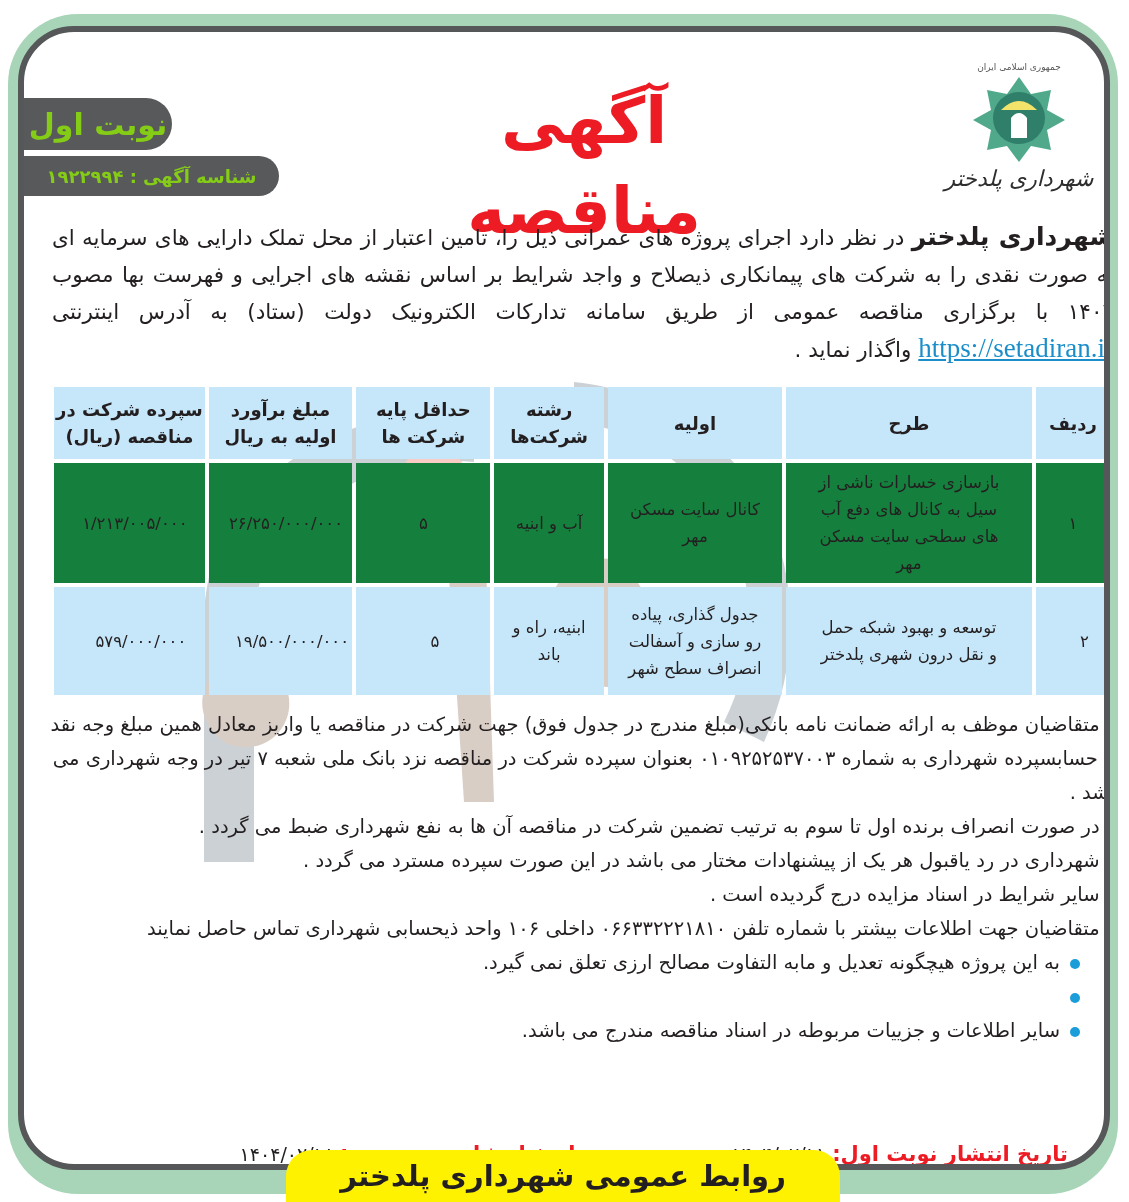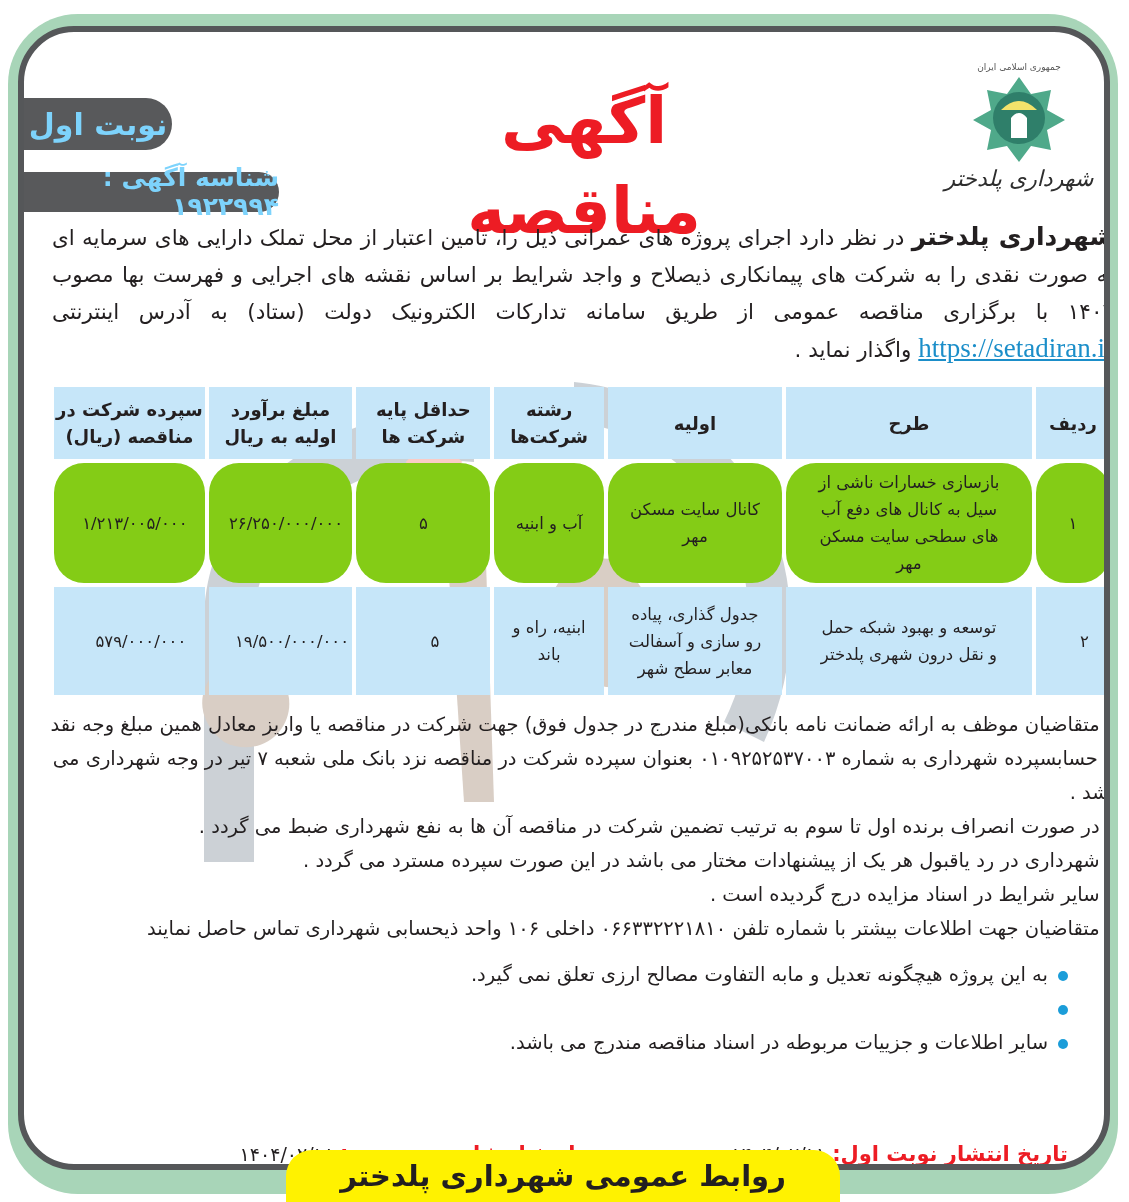--- a/index.html
+++ b/index.html
@@ -1,38 +1,38 @@
 <!DOCTYPE html>
 <html><head>
 <meta charset="utf-8">
 <style>
   html,body{margin:0;padding:0;background:#fff;}
   body{width:1129px;height:1202px;position:relative;overflow:hidden;font-family:"DejaVu Sans",sans-serif;color:#231f20;}
   .shadow{position:absolute;left:8px;top:14px;width:1110px;height:1180px;background:#a8d5b8;border-radius:70px;}
   .frame{position:absolute;left:18px;top:26px;width:1092px;height:1144px;background:#fff;border:6px solid #555759;border-radius:56px;box-sizing:border-box;overflow:hidden;}
   .watermark{position:absolute;left:120px;top:330px;width:700px;height:520px;pointer-events:none;opacity:.38;}
-  .badge{position:absolute;background:#58595b;color:#7dd3fc;font-weight:bold;font-family:"DejaVu Sans",sans-serif;border-radius:0 26px 26px 0;display:flex;align-items:center;justify-content:center;direction:rtl;}
+  .badge{position:absolute;background:#58595b;color:#84cc16;font-weight:bold;font-family:"DejaVu Sans",sans-serif;border-radius:0 26px 26px 0;display:flex;align-items:center;justify-content:center;direction:rtl;}
   .badge-round{left:0;top:66px;width:148px;height:52px;font-size:30px;}
-  .badge-id{left:0;top:140px;width:255px;height:40px;font-size:25px;}
+  .badge-id{left:0;top:124px;width:255px;height:40px;font-size:18px;}
   .title{position:absolute;left:380px;top:44px;width:360px;text-align:center;color:#ed1c24;font-size:64px;font-weight:bold;direction:rtl;letter-spacing:-1px;line-height:90px;}
   .logo{position:absolute;left:905px;top:30px;width:180px;height:150px;}
   .logo-top{font-size:9px;color:#555;text-align:center;direction:rtl;}
   .logo-name{font-family:"DejaVu Serif",serif;font-size:22px;color:#2e2e2e;text-align:center;direction:rtl;font-style:italic;}
   .intro{position:absolute;left:28px;top:186px;width:1062px;direction:rtl;text-align:justify;font-size:21.5px;line-height:37px;}
   .intro b{font-size:25px;}
   .link{color:#1b8ec9;text-decoration:underline;font-family:"Liberation Serif",serif;font-size:27px;}
   table.tender{position:absolute;left:26px;top:351px;width:1064px;border-collapse:separate;border-spacing:4px;direction:rtl;font-size:16.5px;}
   table.tender th{background:#c6e6f9;font-weight:bold;font-size:18px;height:70px;line-height:27px;text-align:center;vertical-align:middle;}
   table.tender td{text-align:center;vertical-align:middle;line-height:27px;}
-  tr.row-a td{background:#84cc16;height:118px;border-radius:30px;}
+  tr.row-a td{background:#15803d;height:118px;}
   tr.row-b td{background:#c6e6f9;height:106px;padding-left:24px;}
   td.num{font-family:"DejaVu Sans",sans-serif;text-align:center;padding-left:12px;direction:ltr;}
   .notes{position:absolute;left:26px;top:676px;width:1070px;direction:rtl;font-size:19.5px;line-height:34px;}
   .note .star{color:#e0224f;font-weight:bold;margin-left:4px;}
-  .bullets{margin:12px;padding:0 40px 0 0;list-style:none;}
+  .bullets{margin:0;padding:0 40px 0 0;list-style:none;}
   .bullets li{position:relative;}
   .bullets li .dot{display:inline-block;width:10px;height:10px;border-radius:50%;background:#1b9dd9;margin-left:10px;vertical-align:middle;}
   .dates{position:absolute;top:1110px;direction:rtl;font-size:19px;}
   .dates .lbl{color:#ed1c24;font-weight:bold;font-size:21px;}
   .date1{right:36px;}
   .date2{right:520px;}
   .footer-tab{position:absolute;left:286px;top:1150px;width:554px;height:52px;background:#fff200;border-radius:26px 26px 0 0;display:flex;align-items:center;justify-content:center;font-weight:bold;font-size:29px;direction:rtl;}
 </style>
 </head>
 <body>
@@ -87,21 +87,21 @@
         <td style="padding:0 20px">بازسازی خسارات ناشی از سیل به کانال های دفع آب های سطحی سایت مسکن مهر</td>
         <td style="padding:0 20px">کانال سایت مسکن مهر</td>
         <td>آب و ابنیه</td>
         <td>۵</td>
         <td class="num">۲۶/۲۵۰/۰۰۰/۰۰۰</td>
         <td class="num">۱/۲۱۳/۰۰۵/۰۰۰</td>
       </tr>
       <tr class="row-b">
         <td>۲</td>
         <td style="padding:0 30px">توسعه و بهبود شبکه حمل و نقل درون شهری پلدختر</td>
-        <td style="padding:0 14px">جدول گذاری، پیاده رو سازی و آسفالت معابر سطح شهر</td>
+        <td style="padding:0 14px">جدول گذاری، پیاده رو سازی و آسفالت انصراف سطح شهر</td>
         <td style="padding:0 16px">ابنیه، راه و باند</td>
         <td>۵</td>
         <td class="num">۱۹/۵۰۰/۰۰۰/۰۰۰</td>
         <td class="num">۵۷۹/۰۰۰/۰۰۰</td>
       </tr>
     </tbody>
   </table>
 
   <div class="notes">
     <div class="note"><span class="star">❋</span><span>متقاضیان موظف به ارائه ضمانت نامه بانکی(مبلغ مندرج در جدول فوق) جهت شرکت در مناقصه یا واریز معادل همین مبلغ وجه نقد به حسابسپرده شهرداری به شماره ۰۱۰۹۲۵۲۵۳۷۰۰۳ بعنوان سپرده شرکت در مناقصه نزد بانک ملی شعبه ۷ تیر در وجه شهرداری می باشد .</span></div>

